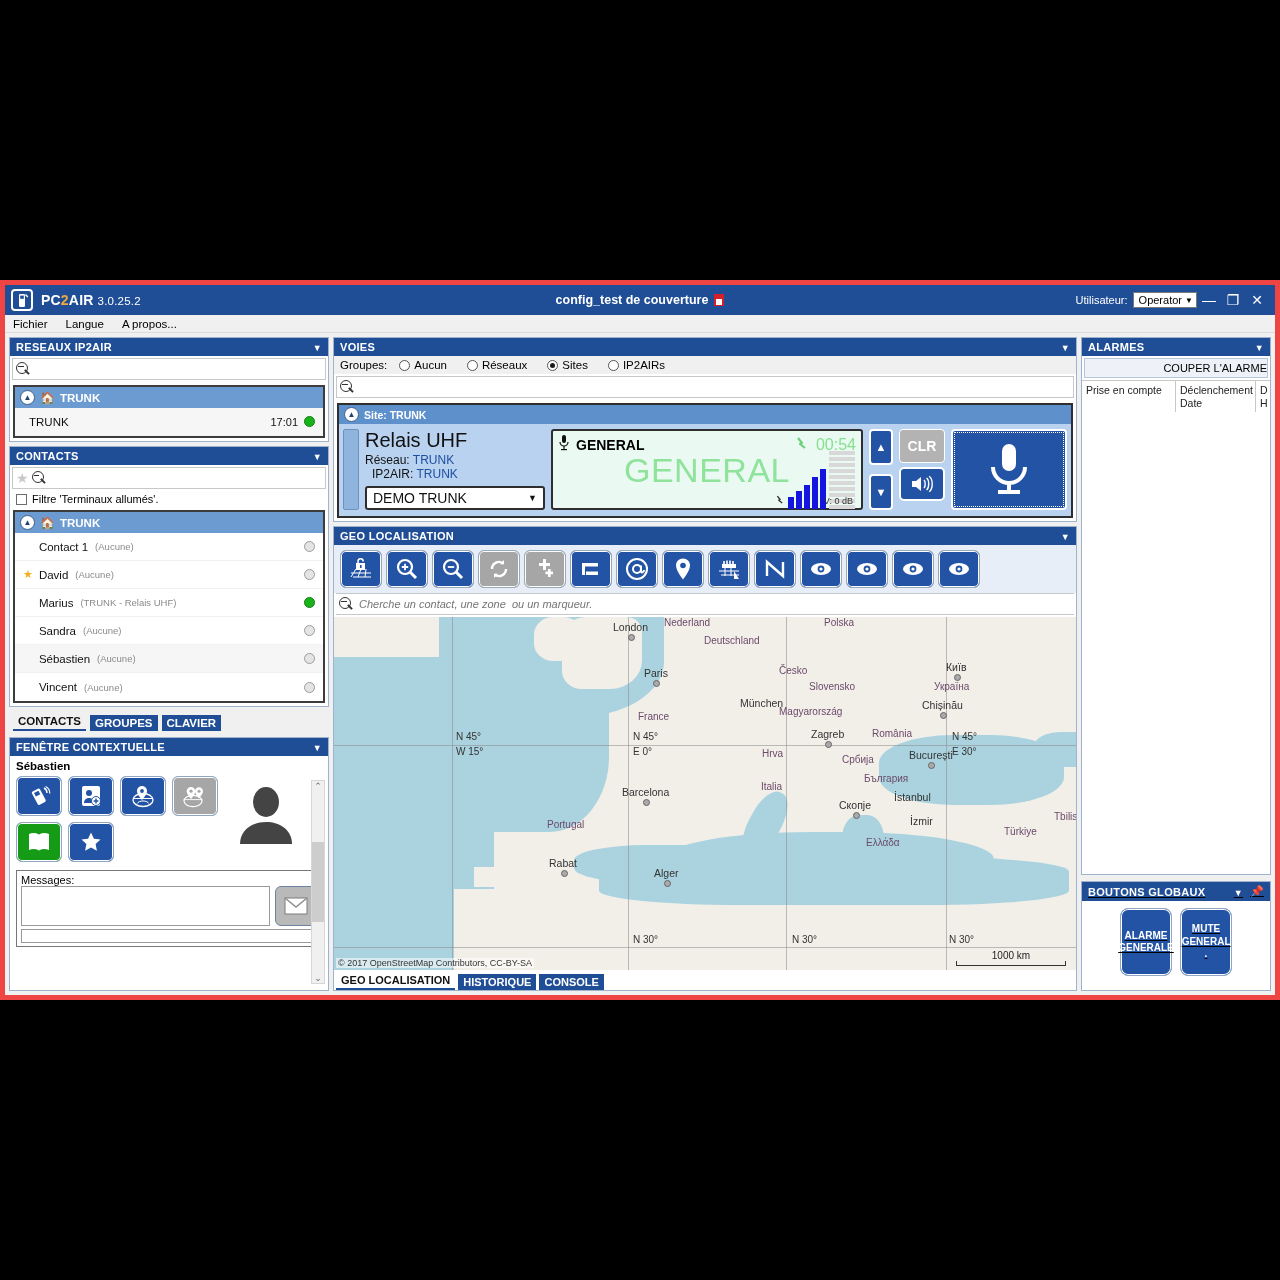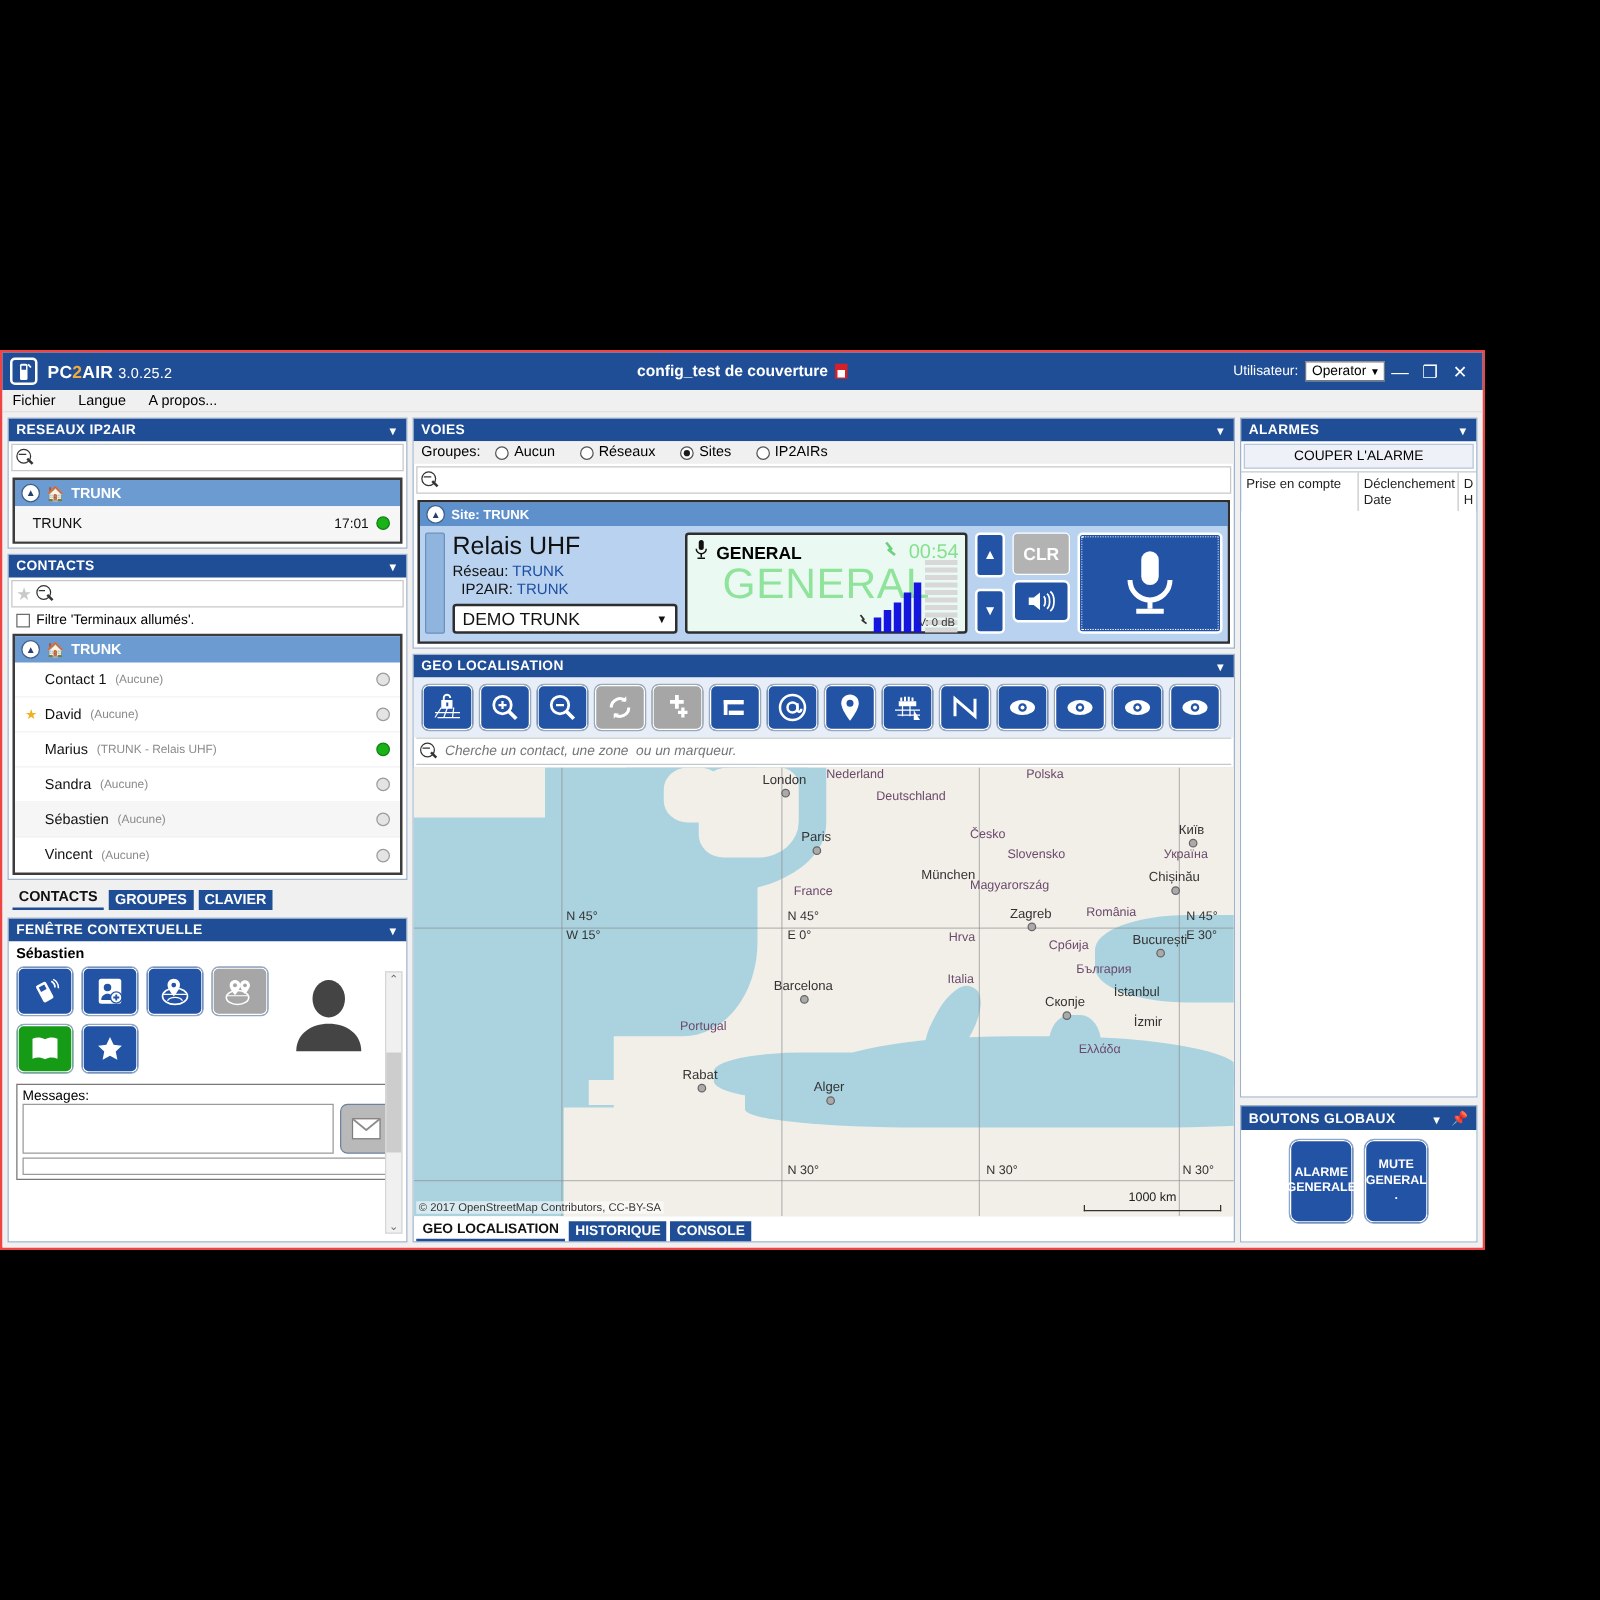--- a/index.html
+++ b/index.html
@@ -7,23 +7,23 @@
   body {
     width:1280px; height:1280px;
     background:#000;
     font-family:"Liberation Sans", sans-serif;
     font-size:12px;
     overflow:hidden;
   }
   #app {
     position:absolute;
     left:0; top:280px;
-    width:1188px; height:720px;
+    width:1280px; height:720px;
     background:#f0f0f0;
-    border:2px solid #ef4444;
+    border:5px solid #ef4444;
     display:flex; flex-direction:column;
   }
 
   
   .titlebar {
     height:30px; background:#1f4e96; color:#fff;
     display:flex; align-items:center; position:relative;
     flex:0 0 30px;
   }
   .app-logo {
@@ -268,21 +268,21 @@
   .msg-list{height:14px;border:1px solid #9a9a9a;background:#fff;margin-top:3px;}
   .vscroll{
     position:absolute;right:3px;top:24px;bottom:6px;width:14px;background:#f0f0f0;
     border:1px solid #d6d6d6;display:flex;flex-direction:column;align-items:center;
     justify-content:space-between;font-size:9px;color:#666;
   }
   .vscroll .thumb{width:12px;height:80px;background:#cdcdcd;}
 
   
   .alarm-btn{
-    background:#eef2f8;border:1px solid #b7c6da;text-align:center;font-size:11px;
+    background:#eef2f8;border:1px solid #b7c6da;text-align:right;font-size:11px;
     padding:3px 0;margin:2px;
   }
   .alarm-tbl{display:flex;font-size:10.5px;border-top:1px solid #c8c8c8;}
   .alarm-tbl .th{
     padding:3px 4px;border-right:1px solid #c8c8c8;color:#222;line-height:1.2;
   }
   .alarm-area{flex:1;background:#fff;}
 
   
   .gb-body{display:flex;gap:8px;padding:7px;justify-content:center;background:#fff;flex:1;}
@@ -892,21 +892,21 @@
         </div>
         <div class="alarm-btn">COUPER L'ALARME</div>
         <div class="alarm-tbl">
           <span class="th" style="width:94px">Prise en compte</span>
           <span class="th" style="width:80px">Déclenchement Date</span>
           <span class="th" style="width:14px;border-right:0">D H</span>
         </div>
         <div class="alarm-area"></div>
       </div>
 
-      <div class="panel" style="flex:0 0 110px;">
+      <div class="panel" style="flex:0 0 110px;text-decoration:underline;">
         <div class="panel-head">
           <span>BOUTONS GLOBAUX</span>
           <span class="spacer"></span>
           <span class="caret">▼</span>
           <span class="pin">📌</span>
         </div>
         <div class="gb-body">
           <div class="gb">ALARME GENERALE</div>
           <div class="gb">MUTE GENERAL .</div>
         </div>

